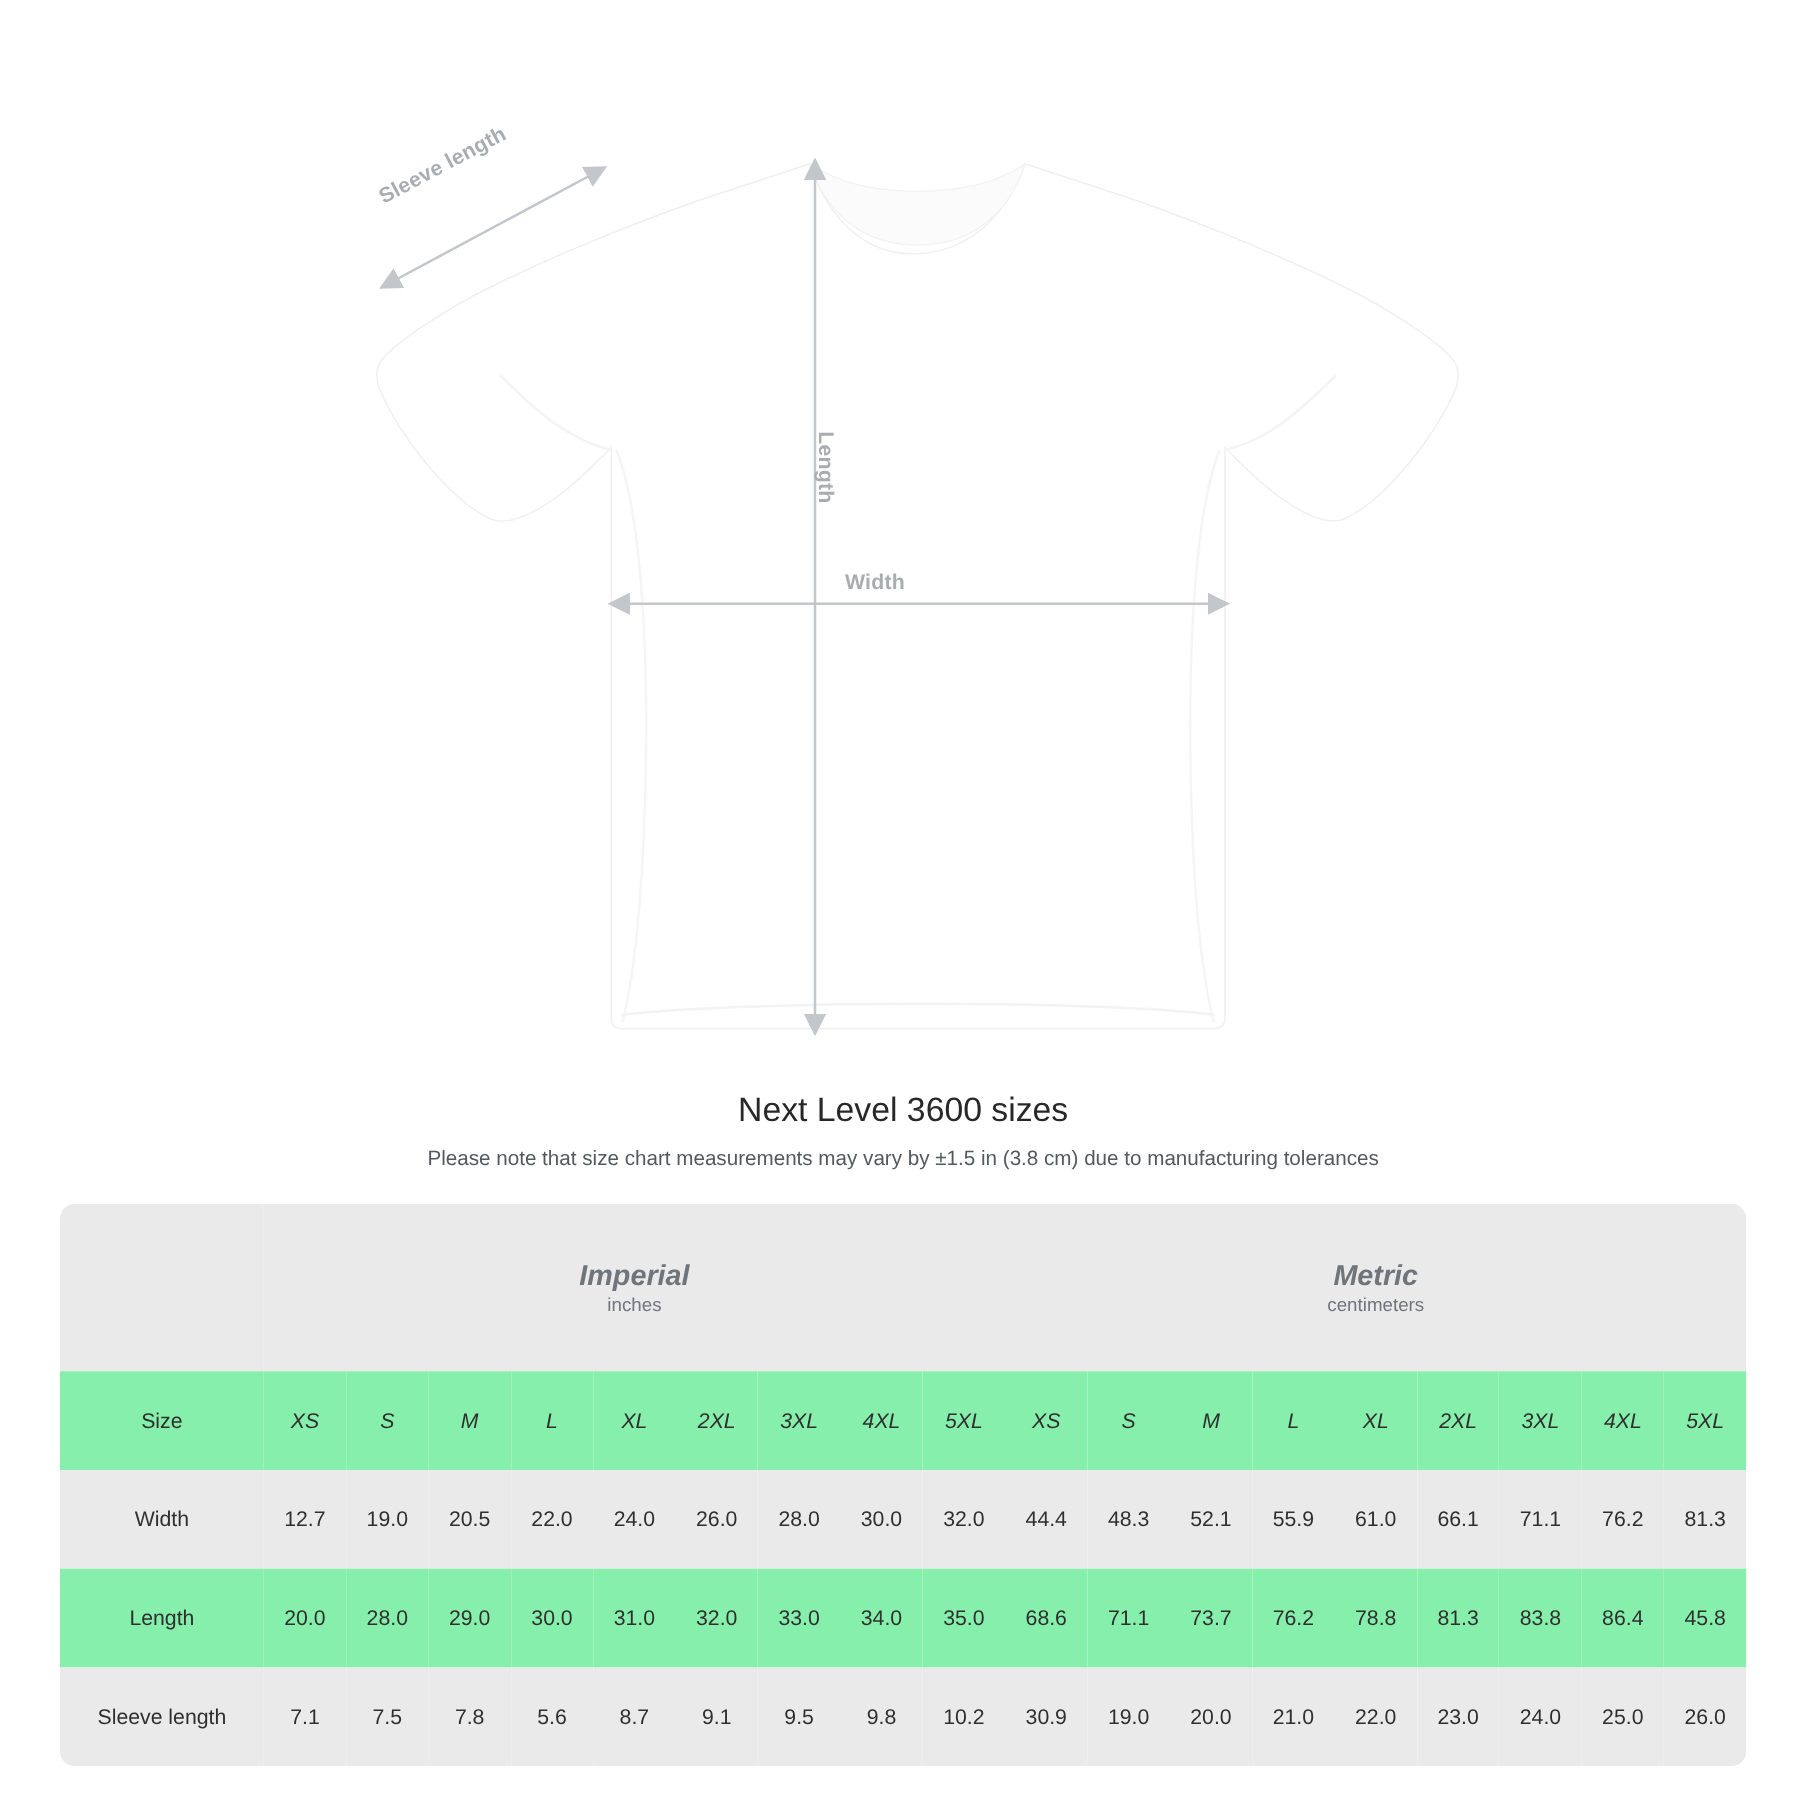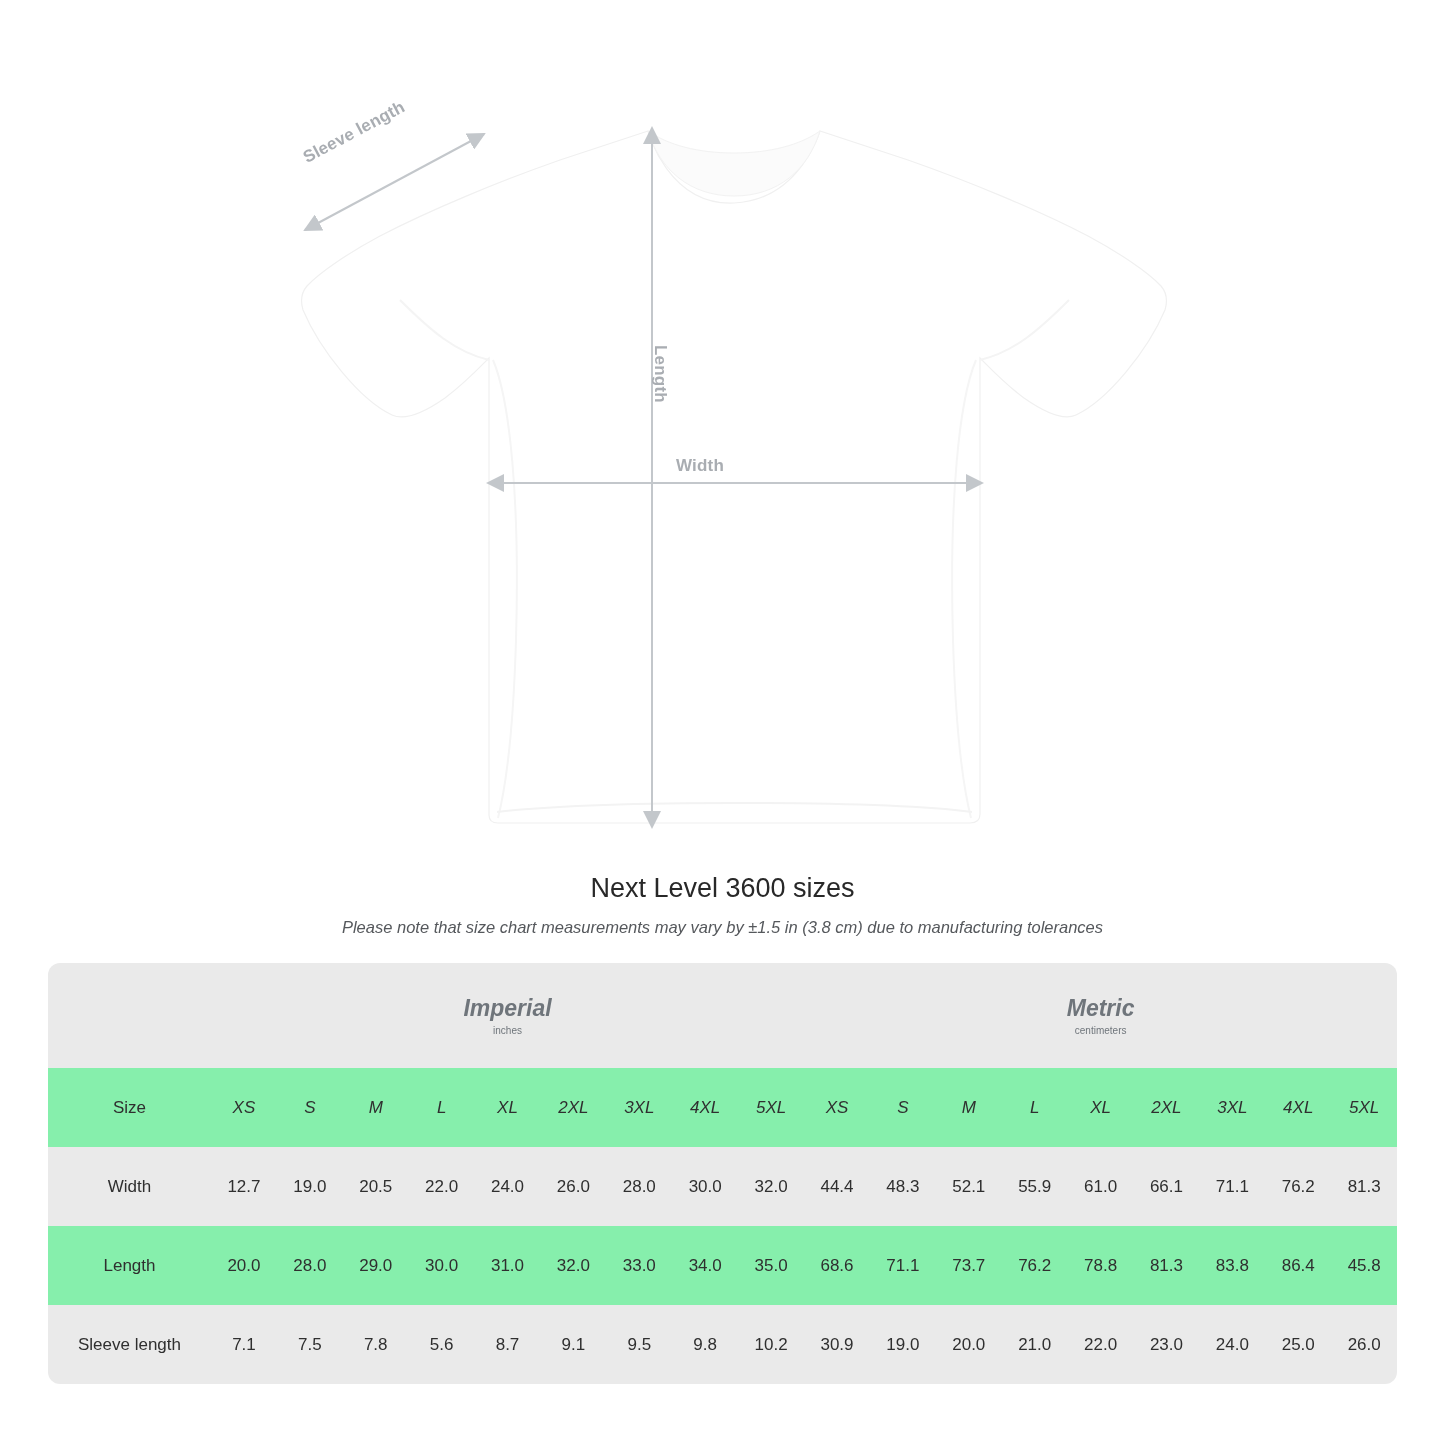--- a/index.html
+++ b/index.html
@@ -62,21 +62,20 @@
     margin-top: 18px;
   }
   .chart-title {
     font-size: 27px;
     font-weight: normal;
     color: #282828;
     margin: 0;
   }
   .chart-note {
     font-size: 16.5px;
-    font-style: italic;
     color: #55585c;
     margin-top: 14px;
   }
 
   
   .table-wrap {
     margin: 26px 48px 0 48px;
     border-radius: 12px;
     overflow: hidden;
   }
@@ -90,31 +89,31 @@
     text-align: center;
     font-size: 17px;
     color: #2f2f2f;
     padding: 0;
     height: 79px;
     vertical-align: middle;
     font-weight: normal;
   }
   .unit-head {
     background: #eaeaea;
-    height: 105px;
+    height: 134px;
   }
   .unit-name {
     font-size: 23px;
     font-style: italic;
     font-weight: bold;
     color: #6f757b;
     line-height: 1.15;
   }
   .unit-sub {
-    font-size: 10px;
+    font-size: 15px;
     color: #6f757b;
     font-style: normal;
     font-weight: normal;
     margin-top: 3px;
   }
   .row-head {
     background: #86efac;
   }
   .row-alt {
     background: #eaeaea;

